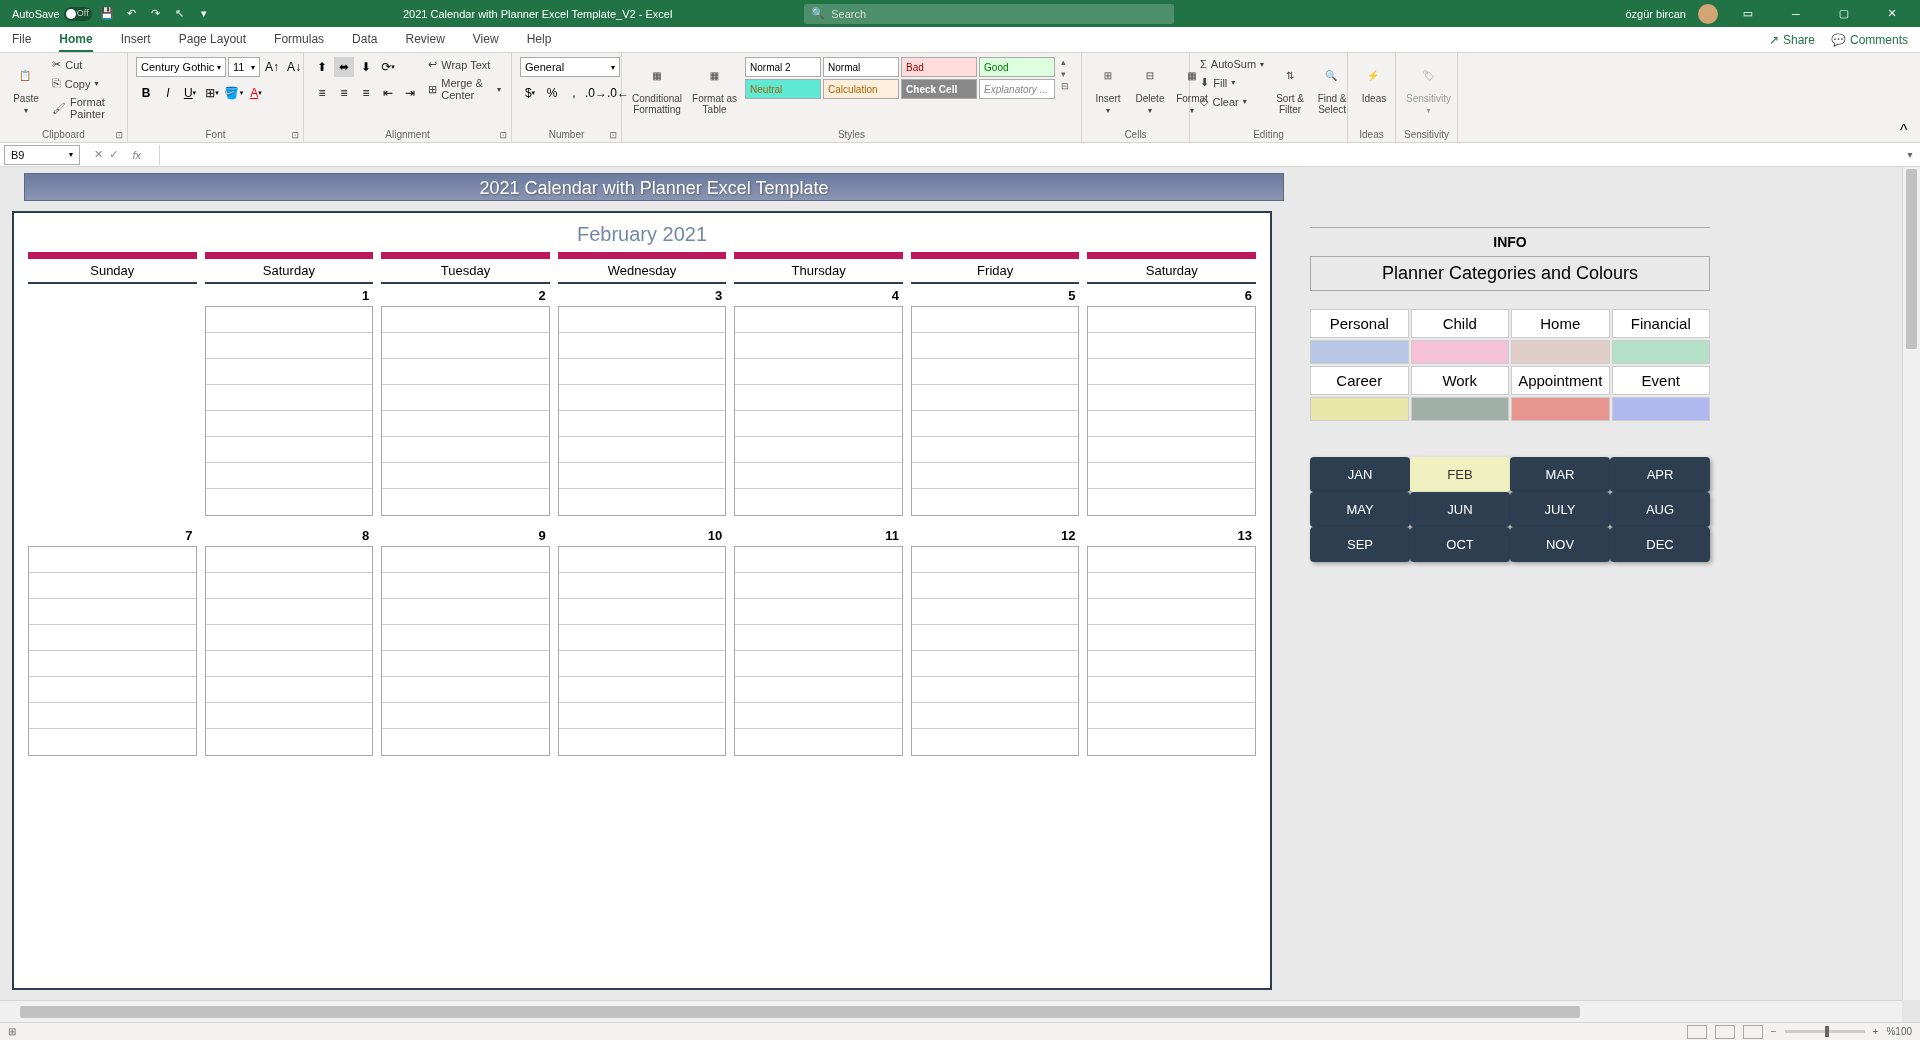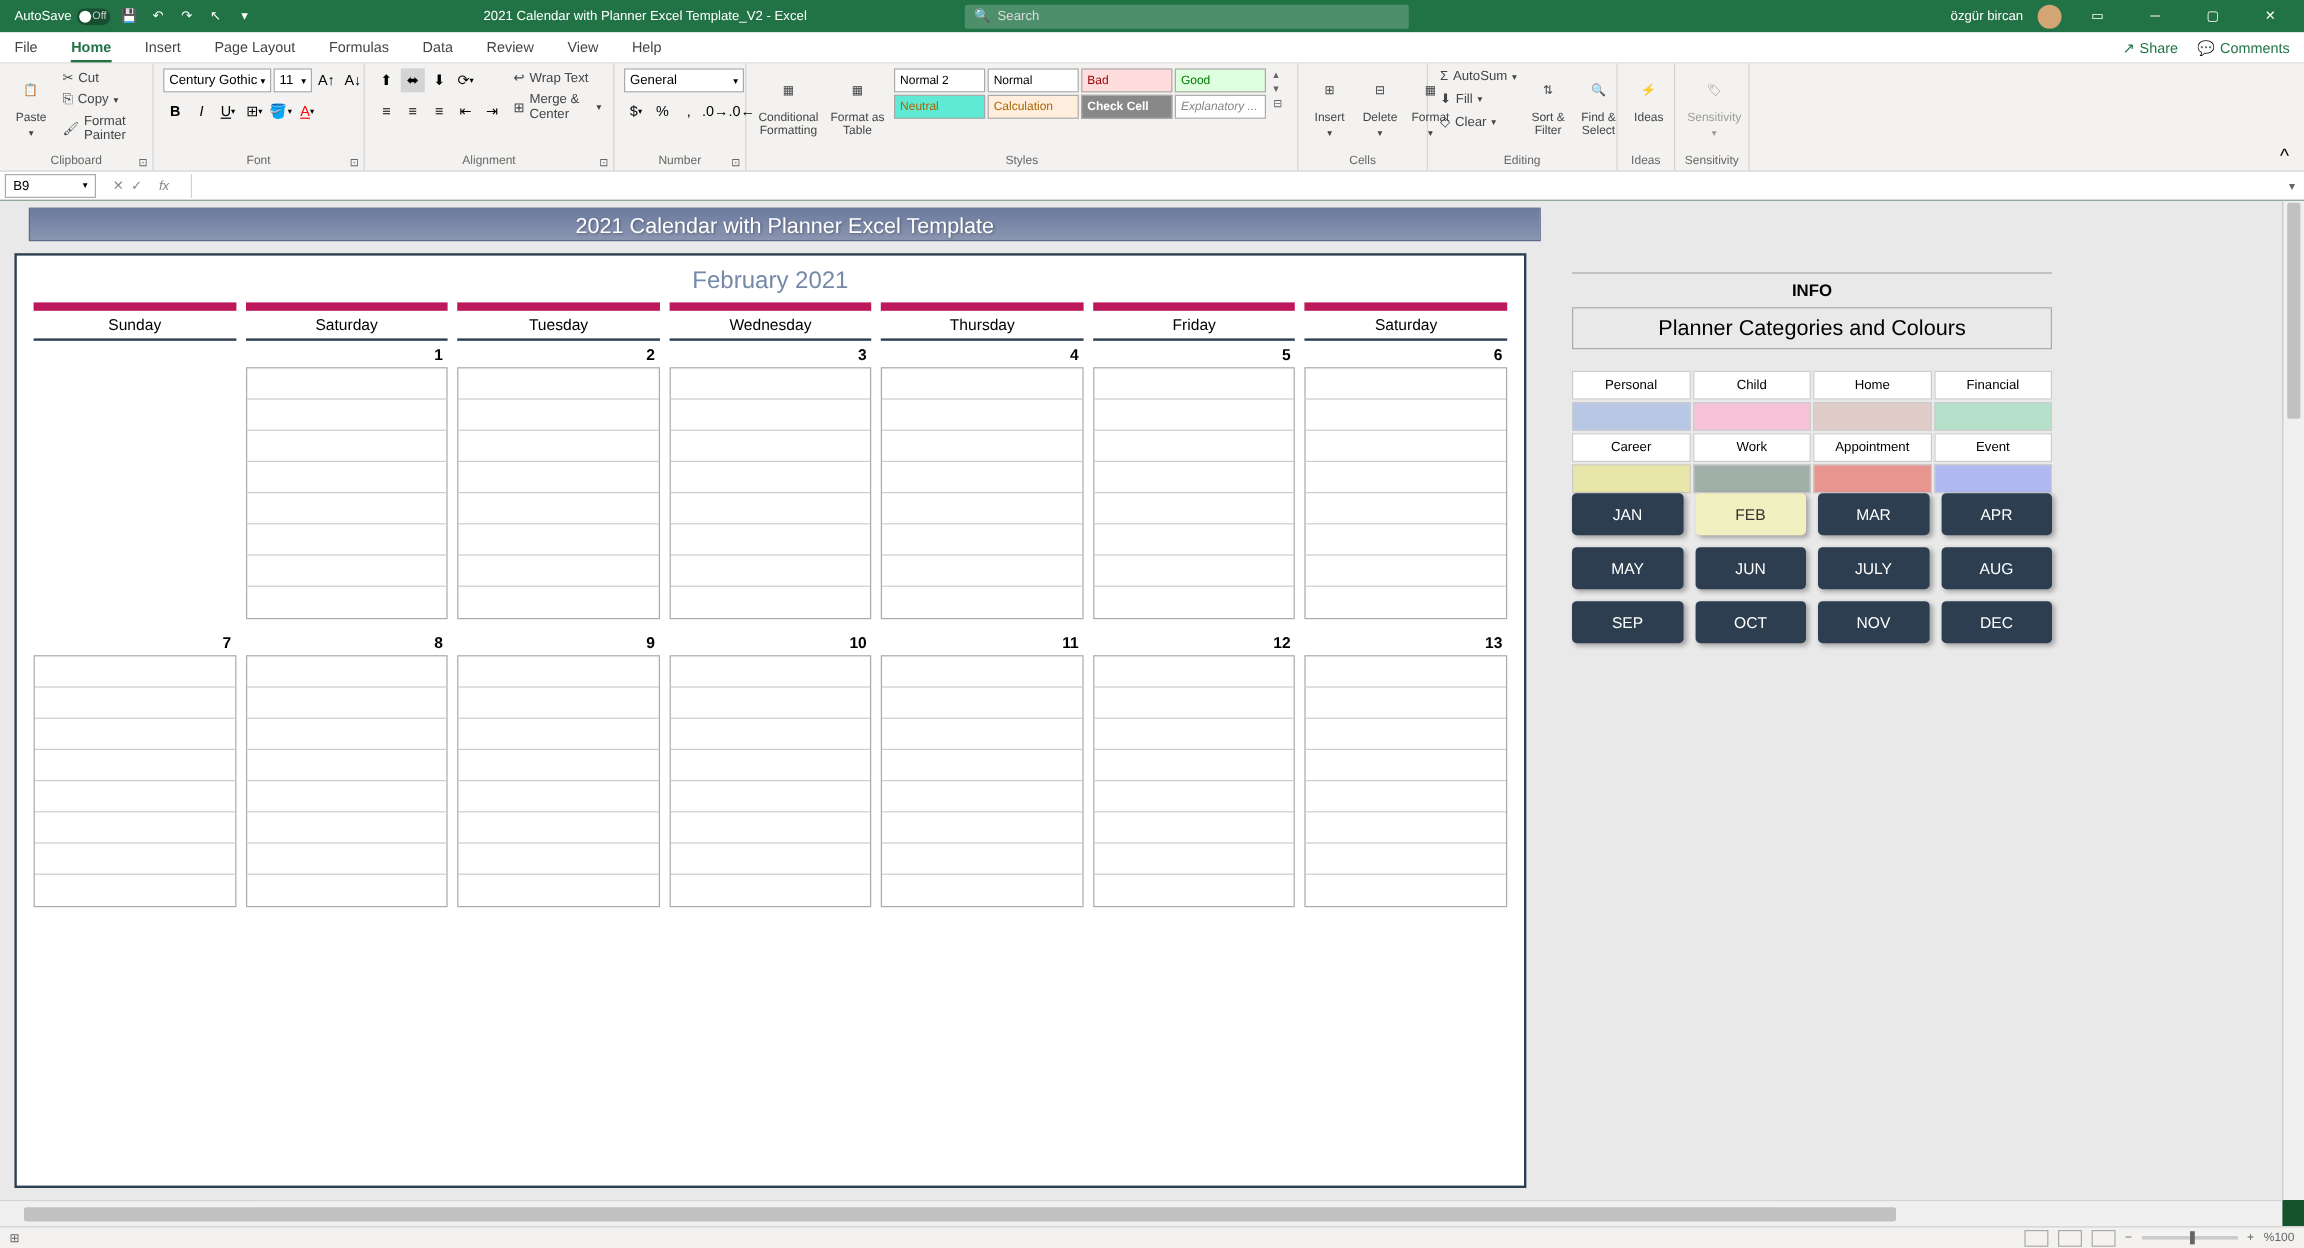--- a/index.html
+++ b/index.html
@@ -47,21 +47,21 @@
 
 
 .formula-row { height: 24px; background: #fff; border-bottom: 1px solid #d4d4d4; display: flex; align-items: center; }
 .name-box { width: 76px; height: 20px; border: 1px solid #ababab; margin: 0 4px; font-size: 11px; padding: 0 6px; display: flex; align-items: center; justify-content: space-between; }
 .fx-btns { display: flex; gap: 6px; padding: 0 10px; color: #888; font-size: 11px; border-right: 1px solid #d4d4d4; height: 20px; align-items: center; }
 .fx-label { font-style: italic; color: #888; font-size: 11px; padding: 0 8px; }
 .formula-input { flex: 1; height: 20px; border: none; font-size: 11px; }
 .formula-expand { width: 20px; font-size: 10px; color: #666; text-align: center; }
 
 
-.worksheet { position: absolute; top: 167px; bottom: 18px; left: 0; right: 0; background: #14532d; overflow: hidden; }
+.worksheet { position: absolute; top: 167px; bottom: 18px; left: 0; right: 0; background: #e5e5e5; overflow: hidden; }
 .sheet-canvas { position: absolute; top: 0; left: 0; right: 18px; bottom: 22px; background: #e9e9e9; }
 .vscroll { position: absolute; right: 0; top: 0; bottom: 22px; width: 18px; background: #f0f0f0; border-left: 1px solid #d4d4d4; }
 .vscroll-thumb { position: absolute; top: 2px; left: 3px; right: 3px; height: 180px; background: #c1c1c1; border-radius: 2px; }
 .hscroll { position: absolute; bottom: 0; left: 0; right: 18px; height: 22px; background: #f0f0f0; border-top: 1px solid #d4d4d4; display: flex; }
 .hscroll-thumb { position: absolute; left: 20px; height: 12px; top: 5px; width: 1560px; background: #c1c1c1; border-radius: 2px; }
 
 
 .template-header { position: absolute; top: 6px; left: 24px; width: 1260px; height: 28px; background: linear-gradient(to bottom, #6b7a9e, #8a95b0); color: #fff; text-align: center; font-size: 18px; line-height: 28px; font-family: 'Century Gothic', sans-serif; text-shadow: 1px 1px 2px rgba(0,0,0,0.3); border: 1px solid #5a6888; }
 .calendar-box { position: absolute; top: 44px; left: 12px; width: 1260px; bottom: 10px; border: 2px solid #2c3e50; background: #fff; }
 .month-title { text-align: center; font-size: 20px; color: #7588a8; padding: 10px 0 6px; font-family: 'Century Gothic', sans-serif; }
@@ -72,23 +72,23 @@
 .day-num { text-align: right; font-size: 13px; font-weight: bold; padding: 2px 4px; height: 20px; }
 .day-lines { border: 1px solid #aaa; }
 .day-line { height: 26px; border-bottom: 1px solid #ccc; }
 .day-line:last-child { border-bottom: none; }
 
 
 .info-panel { position: absolute; top: 60px; left: 1310px; width: 400px; }
 .info-title { text-align: center; font-weight: bold; font-size: 14px; padding: 6px; border-bottom: 1px solid #aaa; border-top: 1px solid #aaa; }
 .info-sub { text-align: center; font-size: 18px; padding: 6px; border: 1px solid #aaa; border-top: none; font-family: 'Century Gothic', sans-serif; }
 .cat-grid { display: grid; grid-template-columns: repeat(4, 1fr); gap: 2px; margin-top: 18px; }
-.cat-cell { text-align: center; font-size: 11px; padding: 5px 0; border: 1px solid #ccc; background: #fff; font-family: 'Century Gothic', sans-serif; }
+.cat-cell { text-align: center; font-size: 15px; padding: 5px 0; border: 1px solid #ccc; background: #fff; font-family: 'Century Gothic', sans-serif; }
 .cat-color { height: 24px; border: 1px solid #ccc; }
-.month-grid { display: grid; grid-template-columns: repeat(4, 1fr); gap: 10px; }
+.month-grid { display: grid; grid-template-columns: repeat(4, 1fr); margin-top: 36px; }
 .month-btn { background: #2c3e50; color: #fff; text-align: center; padding: 10px 0; border-radius: 4px; font-size: 13px; box-shadow: 2px 2px 4px rgba(0,0,0,0.3); cursor: pointer; font-family: 'Century Gothic', sans-serif; }
 .month-btn.active { background: #f0f0c0; color: #333; }
 
 
 .status-bar { position: absolute; bottom: 0; left: 0; right: 0; height: 18px; background: #f3f2f1; border-top: 1px solid #d4d4d4; display: flex; align-items: center; justify-content: space-between; font-size: 10px; color: #666; padding: 0 8px; }
 .zoom-controls { display: flex; align-items: center; gap: 8px; }
 .view-btn { width: 20px; height: 14px; border: 1px solid #aaa; cursor: pointer; }
 .zoom-slider { width: 80px; height: 3px; background: #ccc; position: relative; }
 .zoom-slider::after { content: ''; position: absolute; left: 50%; top: -4px; width: 4px; height: 11px; background: #666; }
 </style>

